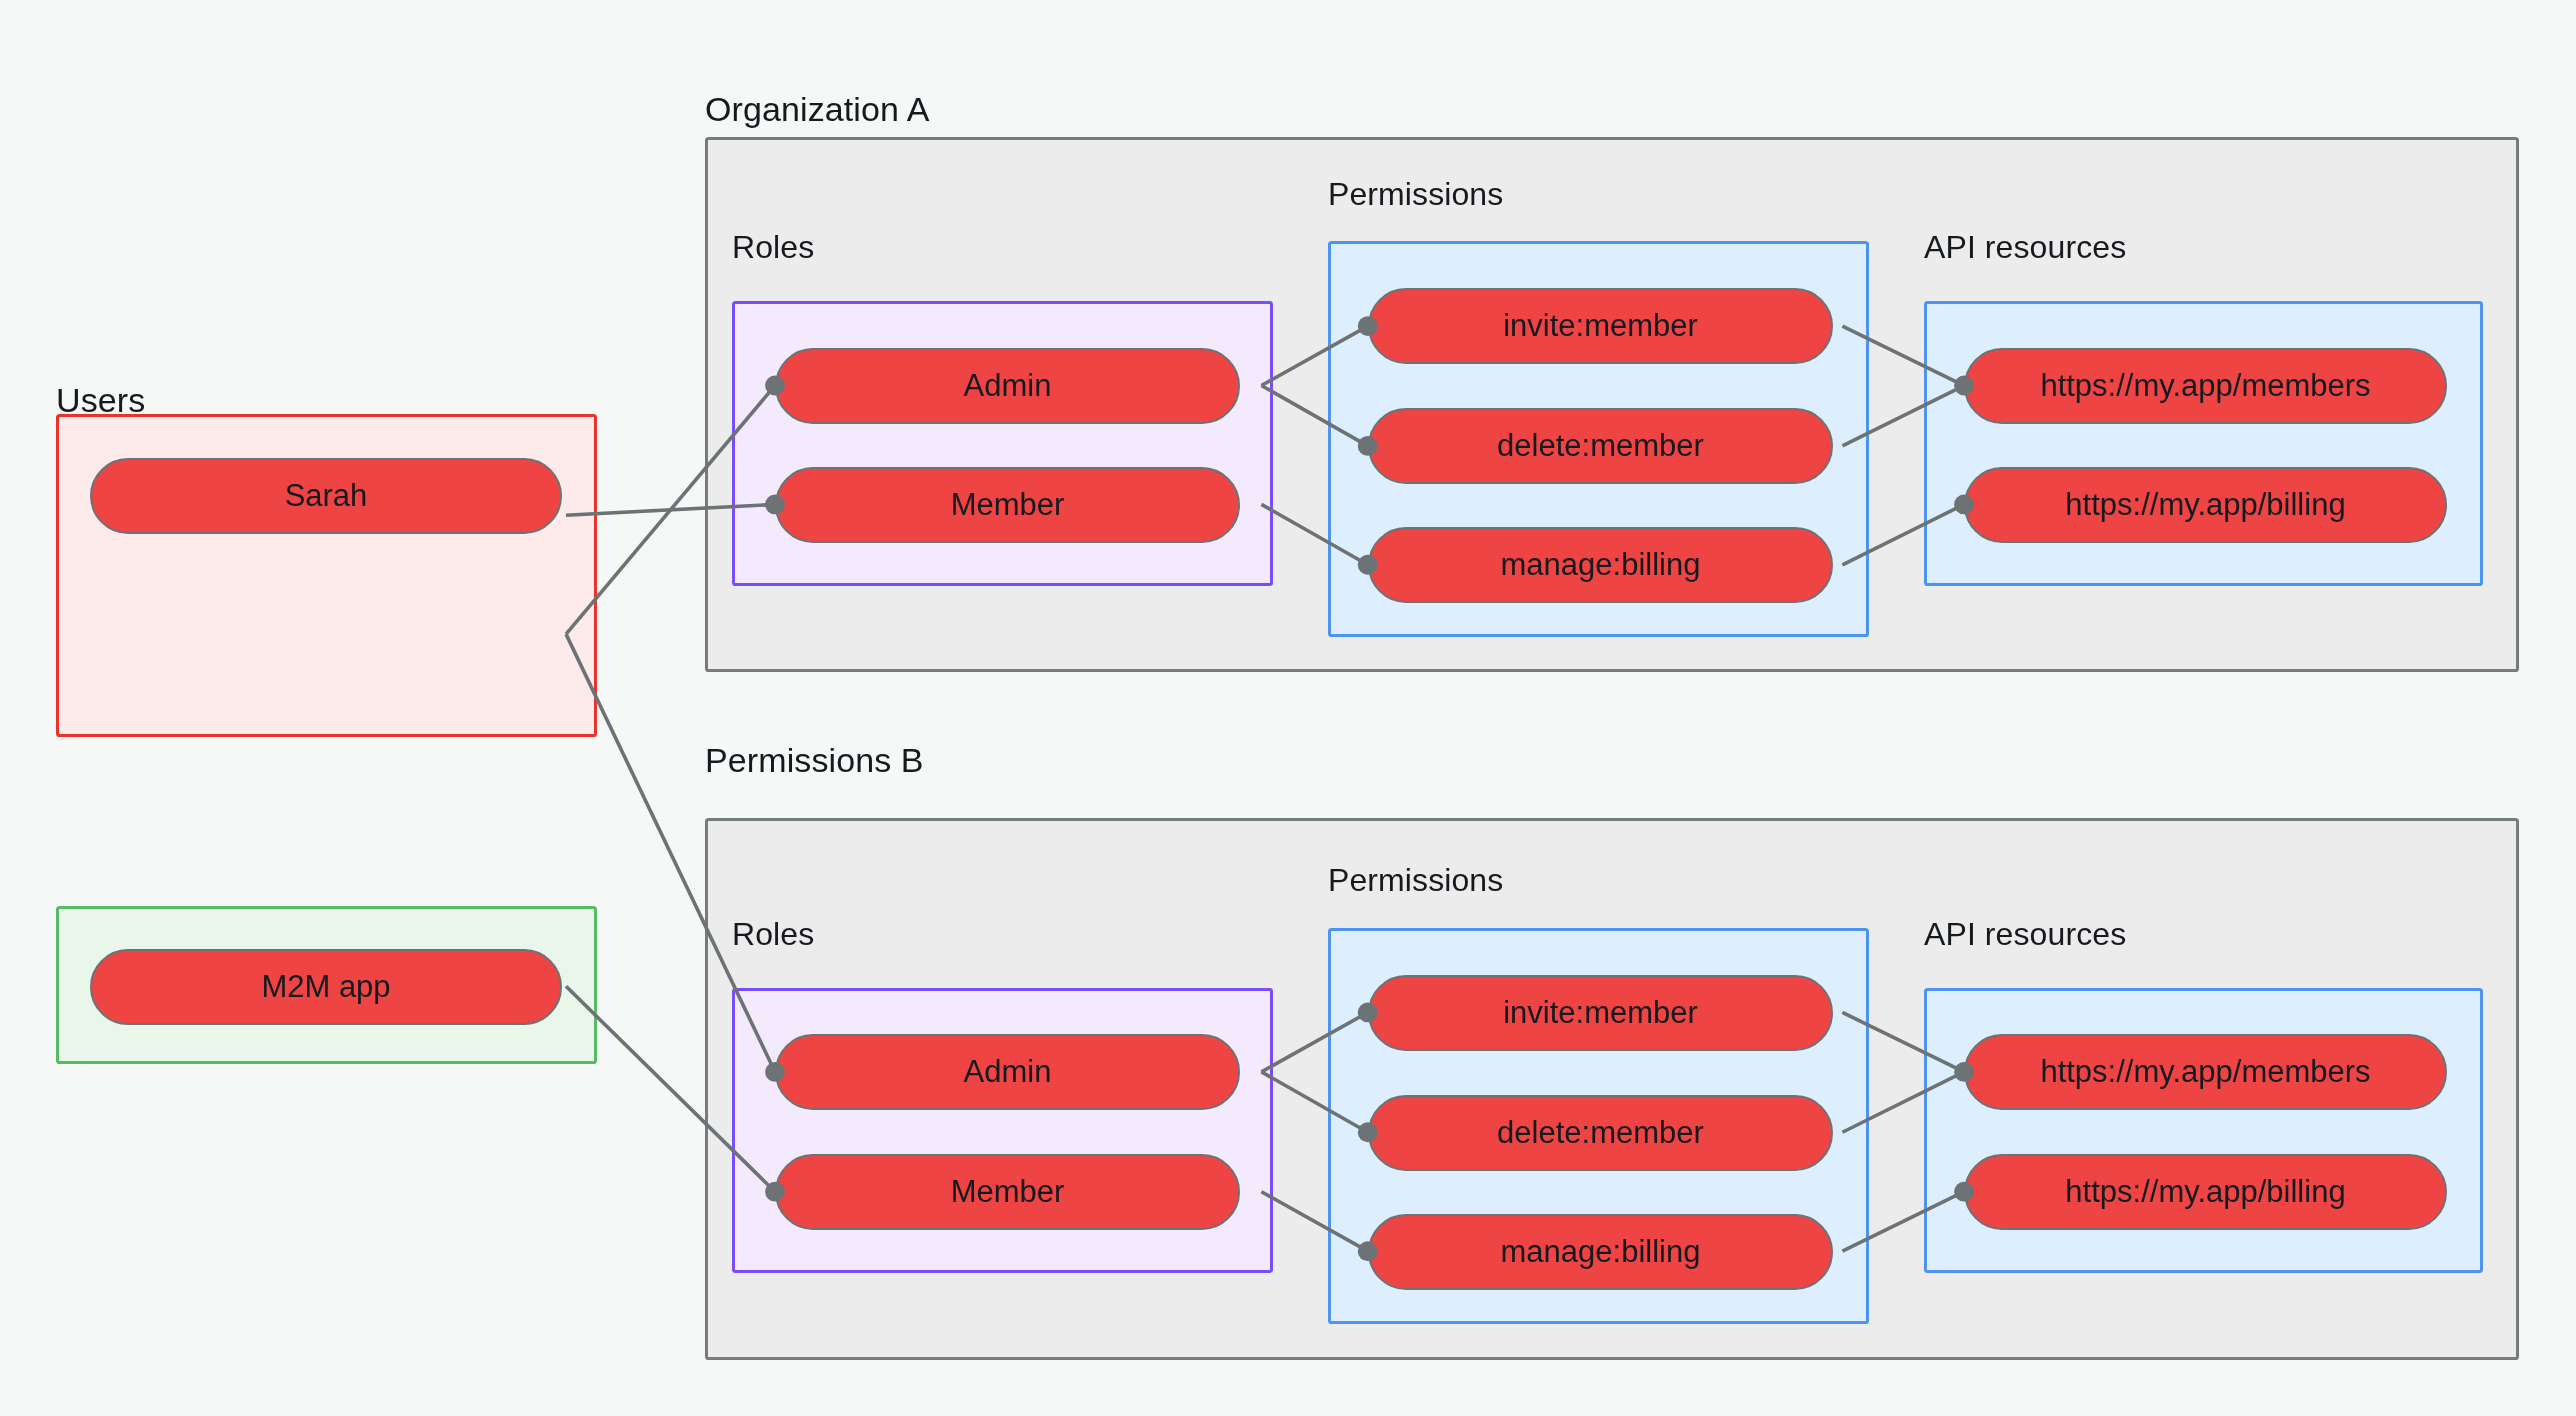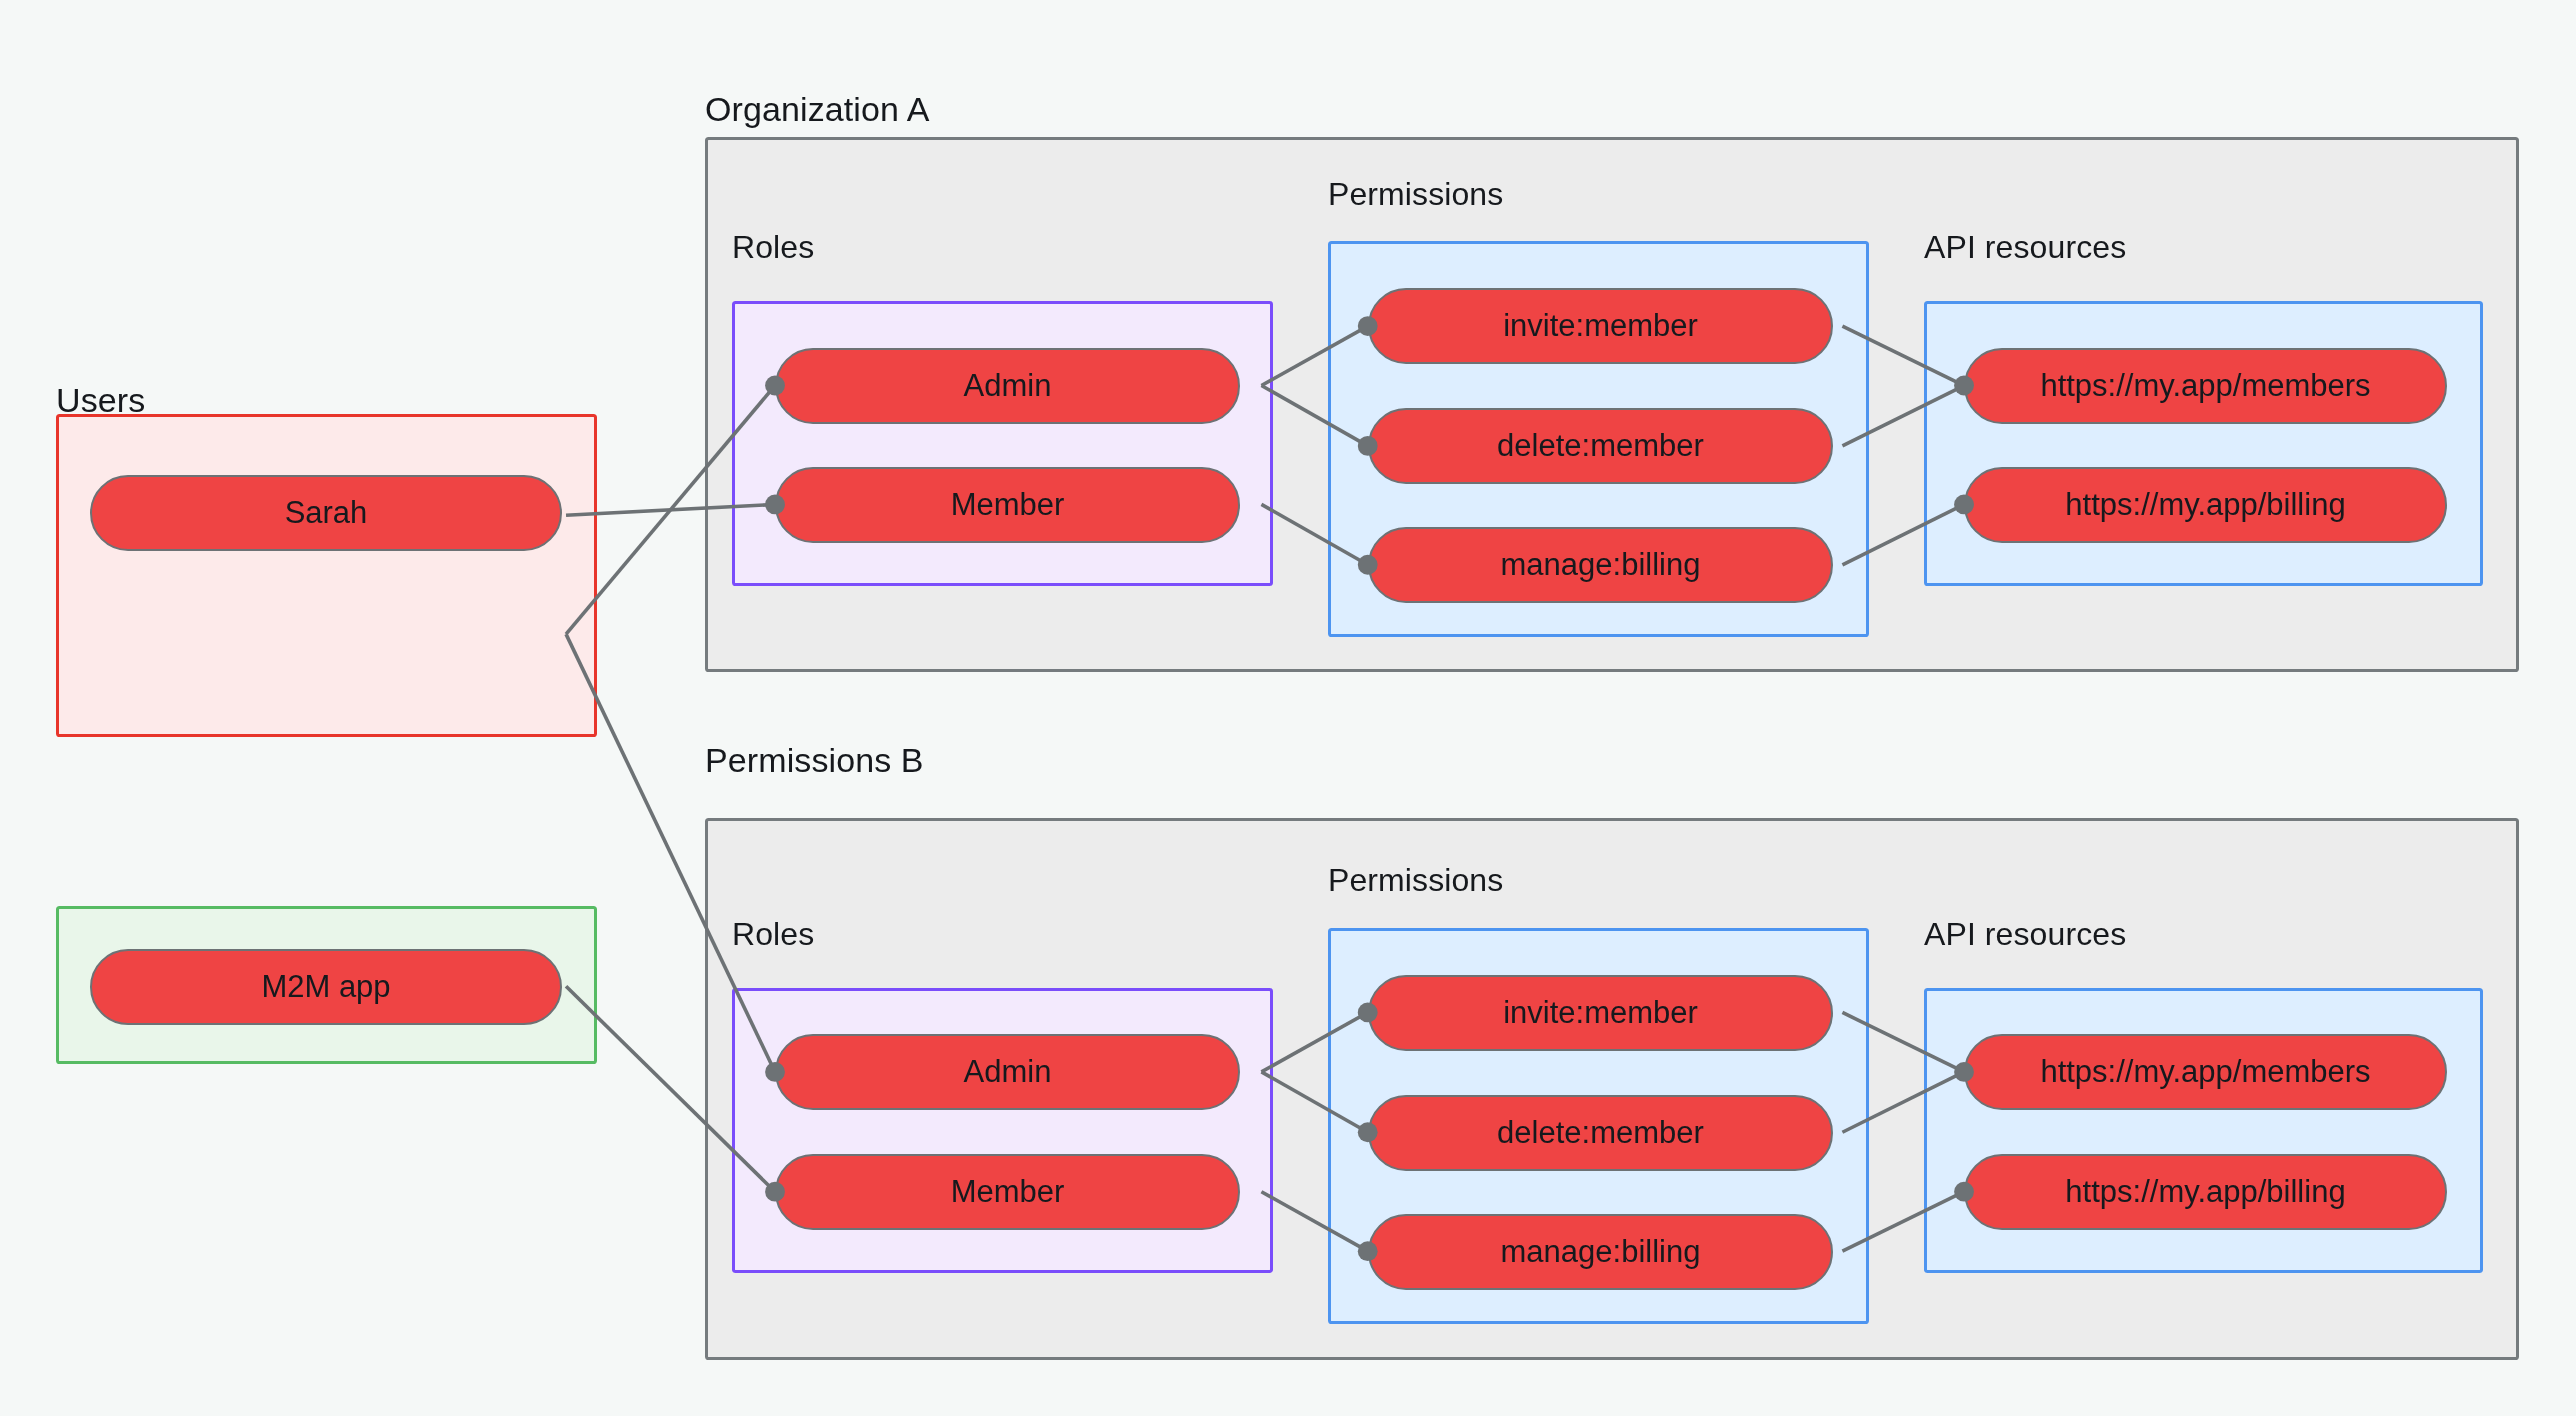--- a/index.html
+++ b/index.html
@@ -119,21 +119,21 @@
       <circle cx="1518" cy="1257" r="11"></circle>
       <circle cx="1518" cy="1389" r="11"></circle>
 
       <circle cx="2180" cy="1190" r="11"></circle>
       <circle cx="2180" cy="1323" r="11"></circle>
     </g>
   </svg>
 
   <div class="grp-label" style="left:56px; top:333px;margin-top:48px;">Users</div>
   <div class="cat-box users" style="left:56px; top:414px; width:541px; height:323px;"></div>
-  <div class="pill" style="left:90px; top:475px; width:472px; height:76px;">Sarah</div>
+  <div class="pill" style="left:90px; top:458px; width:472px; height:76px;">Sarah</div>
 
   <div class="cat-box m2m" style="left:56px; top:906px; width:541px; height:158px;"></div>
   <div class="pill" style="left:90px; top:949px; width:472px; height:76px;">M2M app</div>
 
   <div class="grp-label" style="left:705px; top:54px;margin-top:36px;">Organization A</div>
   <div class="org-box" style="left:705px; top:137px; width:1814px; height:535px;"></div>
 
   <div class="grp-label" style="left:732px; top:229px; font-size:32px;">Roles</div>
   <div class="cat-box roles" style="left:732px; top:301px; width:541px; height:285px;"></div>
   <div class="pill" style="left:775px; top:348px; width:465px; height:76px;">Admin</div>

